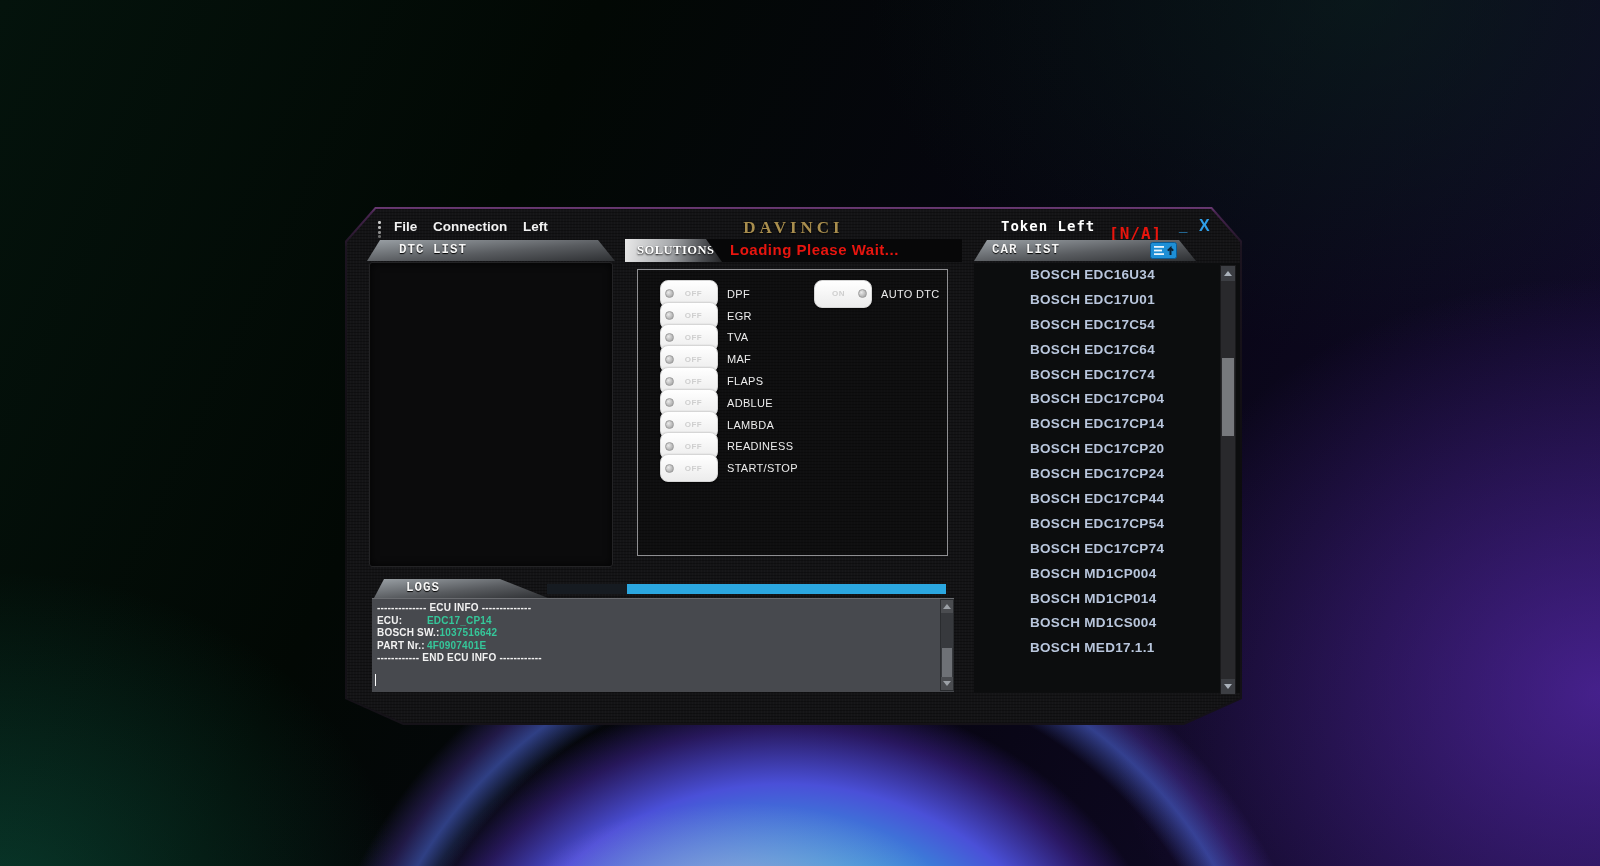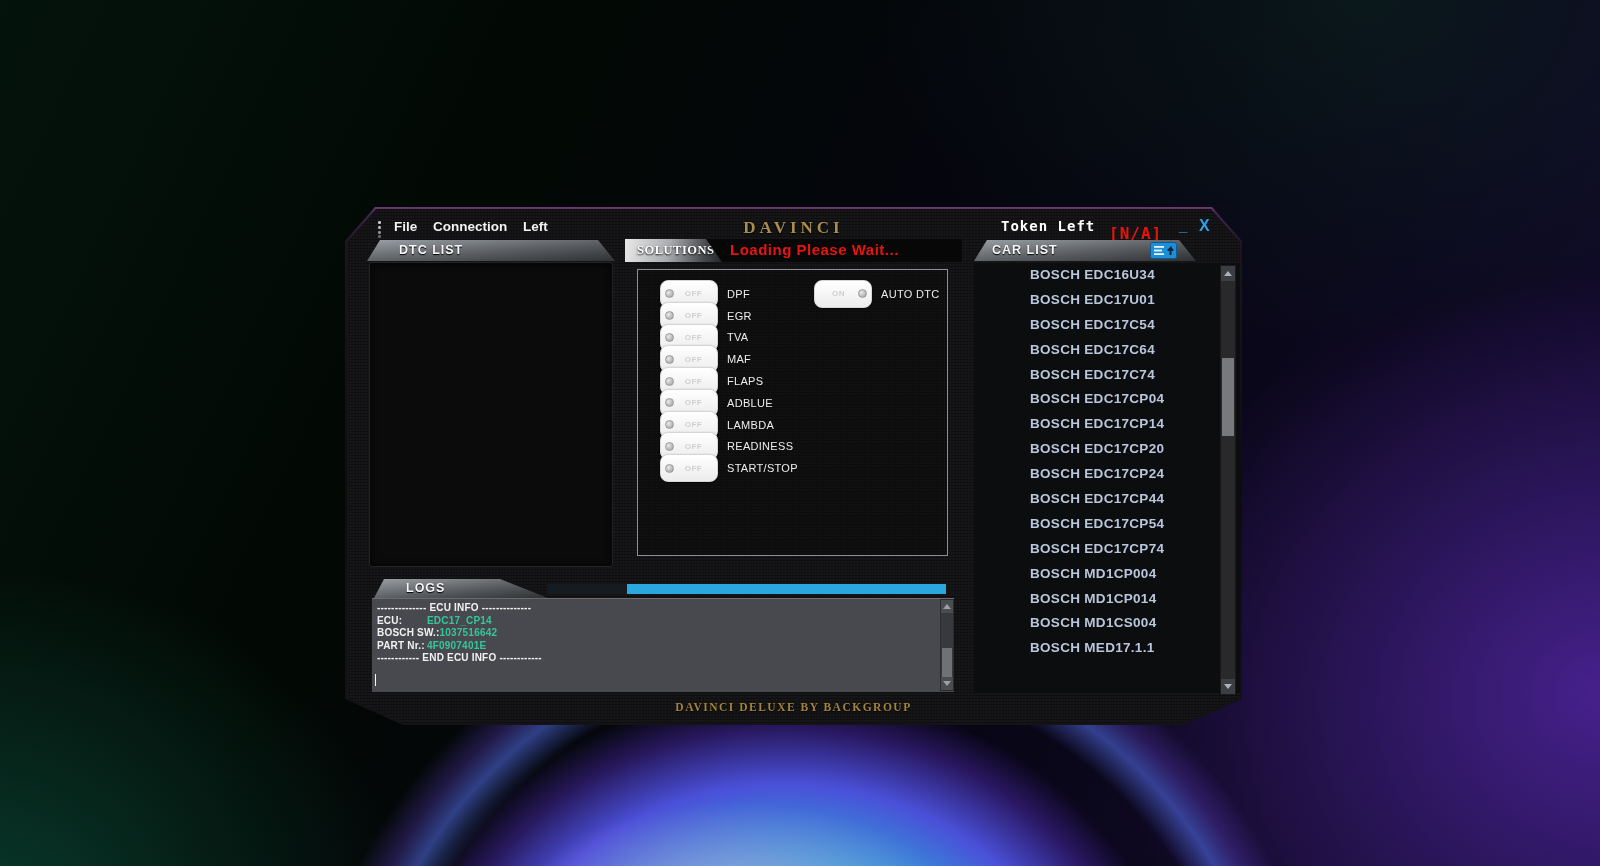--- a/index.html
+++ b/index.html
@@ -40,21 +40,21 @@
     text-shadow:0 1px 2px #000; font-weight:bold; }
   .token-label { position:absolute; top:3px; left:654px; color:#fff;
     font-family:"DejaVu Sans Mono", monospace; font-weight:bold; font-size:14px; letter-spacing:1px; }
   .token-value { position:absolute; top:3px; left:762px; color:#e8150d;
     font-family:"DejaVu Sans Mono", monospace; font-weight:bold; font-size:16px; letter-spacing:1px;margin-top:6px; }
   .btn-min { position:absolute; top:2px; left:832px; color:#2f9fe8; font-weight:bold; font-size:15px; }
   .btn-close { position:absolute; top:2px; left:852px; color:#2f9fe8; font-weight:bold; font-size:16px; }
 
   
   .banner { position:absolute; height:21px; line-height:21px; padding-left:32px;
-    font-family:Liberation Sans, sans-serif; font-weight:bold; font-size:12.5px; letter-spacing:1px;
+    font-family:Liberation Mono, monospace; font-weight:bold; font-size:12.5px; letter-spacing:1px;
     color:#f7f7f7; text-shadow:0 1px 1px #000;
     background:linear-gradient(to bottom right, #9aa0a5 0%, #595c60 55%, #2e3033 100%);
     clip-path:polygon(13px 0, calc(100% - 17px) 0, 100% 100%, 0 100%); }
 
   
   .dtc-banner { left:20px; top:31px; width:248px; }
   .dtc-body { position:absolute; left:22px; top:53px; width:244px; height:305px;
     background:#0b0b0c; border:1px solid #232325; border-radius:3px;
     box-shadow:inset 0 0 8px rgba(0,0,0,.8); }
 
@@ -274,17 +274,16 @@
       <div class="log-scroll">
         <div class="arrow-box up">
             <span class="tri-up"></span>
           </div>
         <div class="log-thumb"></div>
         <div class="arrow-box down">
             <span class="tri-down"></span>
           </div>
       </div>
 
-      <div class="footer">DAVINCI DELUXE BY BACKGROUP</div>
 
     </div>
   </div>
 </div>
 
 </body></html>

